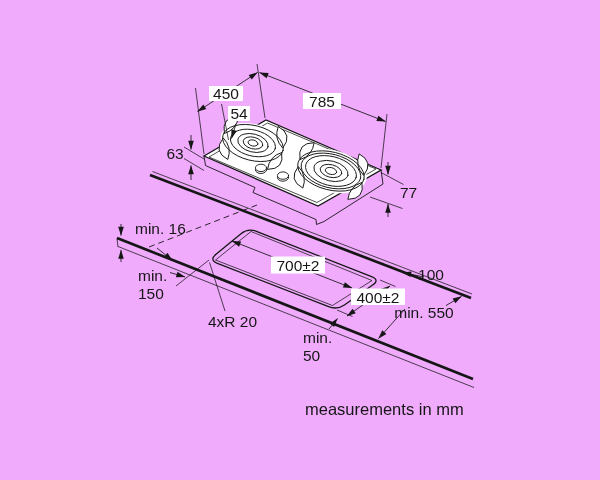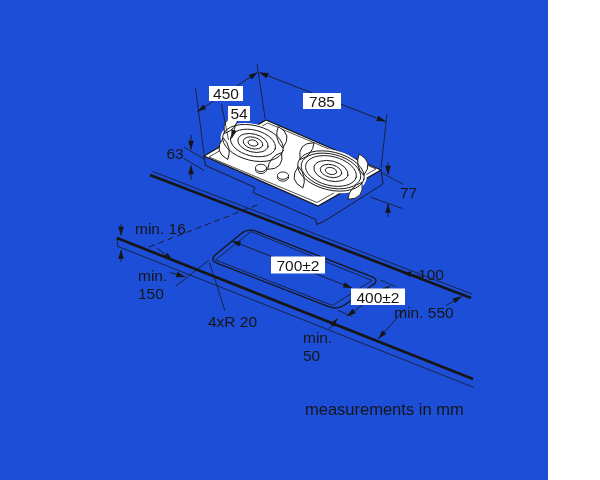--- a/index.html
+++ b/index.html
@@ -1,17 +1,17 @@
 <!DOCTYPE html>
 <html><head>
 <meta charset="utf-8">
 <style>
   html,body{margin:0;padding:0;background:#ffffff;}
   .canvas{
-    width:548px;height:480px;background:#1d4ed8;position:relative;overflow:hidden;
+    width:600px;height:480px;background:#f0abfc;position:relative;overflow:hidden;
     font-family:"Liberation Sans", sans-serif;
   }
   svg{display:block;}
   .ln{stroke:#161616;fill:none;stroke-width:0.9;stroke-linecap:round;}
   .hair{stroke:#161616;fill:none;stroke-width:0.75;}
   .mid{stroke:#161616;fill:none;stroke-width:1.3;}
   .cut{stroke:#161616;fill:none;stroke-width:1.25;}
   .thick{stroke:#161616;fill:none;stroke-width:2.7;stroke-linecap:butt;}
   .dash{stroke:#161616;fill:none;stroke-width:0.9;stroke-dasharray:6 4;}
   .dim{stroke:#161616;fill:none;stroke-width:0.85;}

